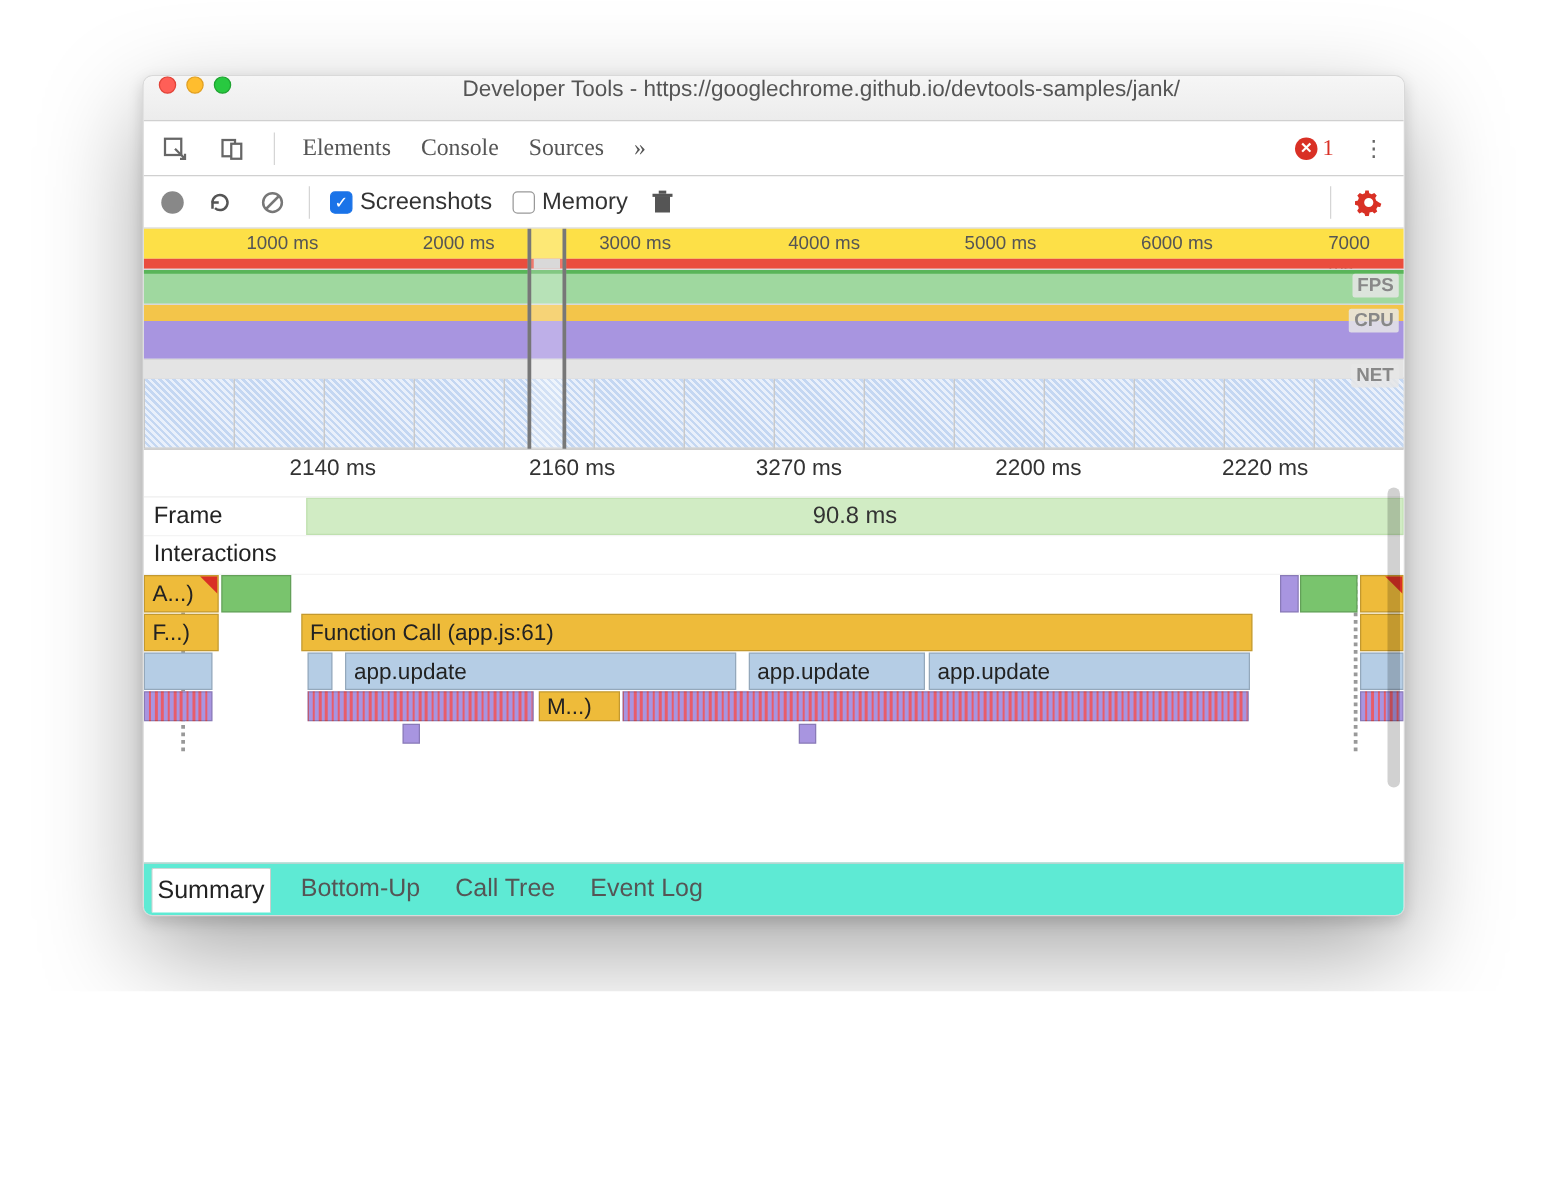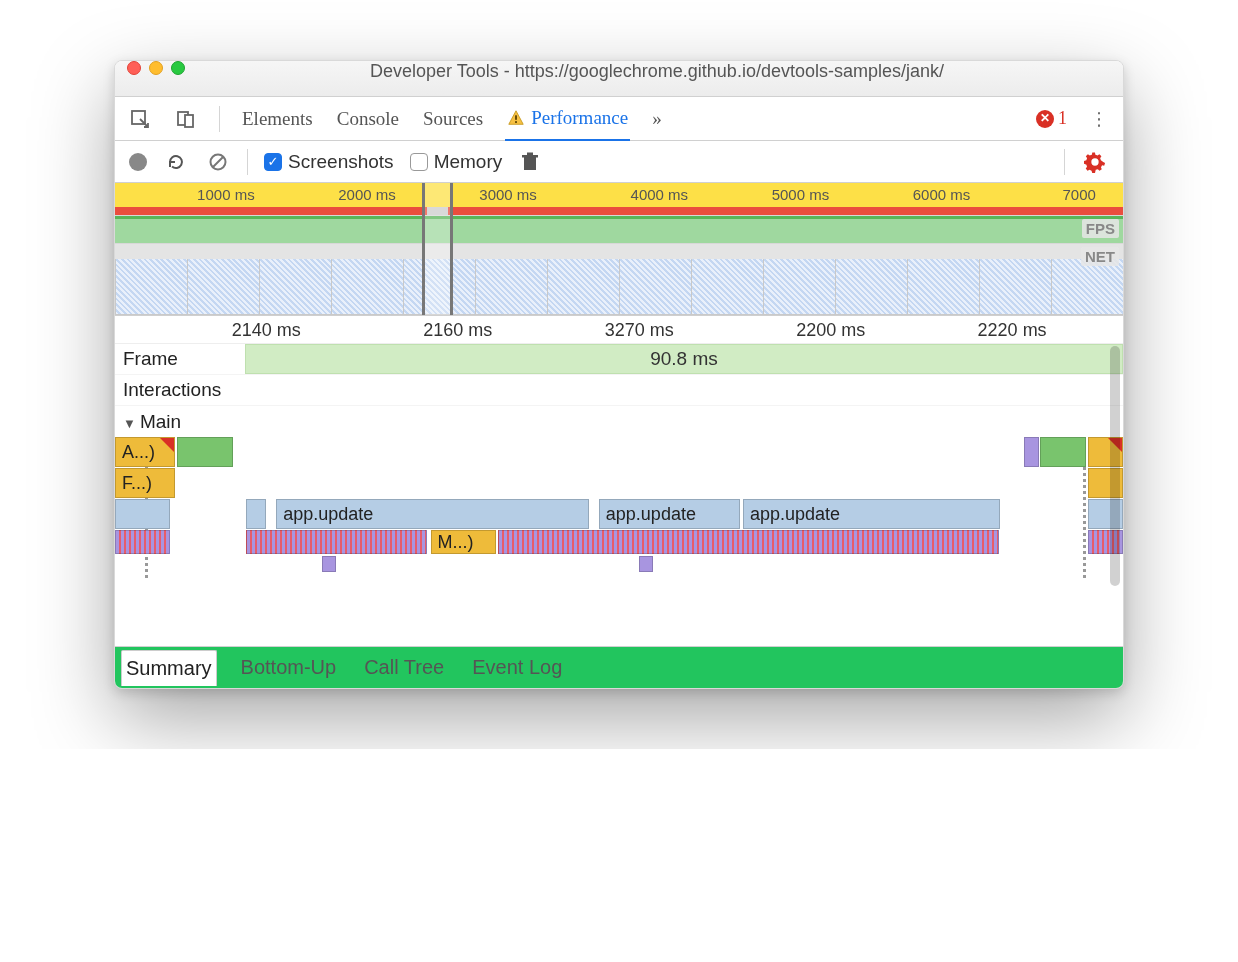--- a/index.html
+++ b/index.html
@@ -72,39 +72,39 @@
 .lane{position:relative;height:28px;border-top:1px solid #d8d8d8}
 .lane .label{position:absolute;right:4px;top:3px;font-size:15px;font-weight:600;color:#888;background:rgba(230,230,230,0.85);padding:1px 4px;border-radius:2px}
 .fps-fill{position:absolute;inset:0;background:#9fd89f;border-top:3px solid #59b559}
 .cpu-fill{position:absolute;inset:0;background:linear-gradient(#f3c54a 0 30%, #a895e0 30% 100%)}
 .net-fill{position:absolute;inset:0;background:#e4e4e4}
 .thumbs{height:56px;display:flex}
 .thumbs div{flex:1;border:1px solid #c9c9c9;margin:-1px -1px 0 0;background:repeating-linear-gradient(45deg,#e9f0fb 0 2px,#c4d7f2 2px 4px)}
 .ov-sel{position:absolute;top:0;bottom:0;border-left:3px solid #777;border-right:3px solid #777;background:rgba(255,255,255,0.25)}
 
 .flame-area{position:relative;height:330px;overflow:hidden;font-size:19px}
-.flame-ruler{height:28px;position:relative;background:#fff;border-bottom:1px solid #eee}
+.flame-ruler{height:38px;position:relative;background:#fff;border-bottom:1px solid #eee}
 .flame-ruler span{position:absolute;top:4px;transform:translateX(-50%);color:#333;font-size:18px}
 .row{display:flex;align-items:center;height:31px;border-bottom:1px solid #f4f4f4}
 .row .rlabel{width:130px;padding-left:8px;color:#222}
 .frames-bar{flex:1;height:100%;background:#d1ecc4;display:flex;align-items:center;justify-content:center;color:#333;border:1px solid #bfe0af}
 .main-tracks{position:relative}
 .track{height:31px;position:relative}
 .seg{position:absolute;top:0;height:30px;border:1px solid rgba(0,0,0,0.18);display:flex;align-items:center;padding:0 6px;color:#222;overflow:hidden;white-space:nowrap;font-size:18px}
 .yellow{background:#eebb3a}
 .green{background:#79c46d}
 .purple{background:#a895e0}
 .blue{background:#b5cde5}
 .redtri::after{content:"";position:absolute;top:0;right:0;border-top:14px solid #d93025;border-left:14px solid transparent}
 .striped{background:repeating-linear-gradient(90deg,#a895e0 0 3px,#e85c6a 3px 5px)}
 .dashed-line{position:absolute;top:0;bottom:0;border-left:3px dotted #999}
 .caret{font-size:13px;color:#555;margin-right:4px}
 .sb{position:absolute;right:3px;top:30px;bottom:60px;width:10px;background:rgba(0,0,0,0.18);border-radius:5px}
 
-.bottom-tabs{height:42px;display:flex;align-items:center;padding:18px 6px;gap:20px;font-size:20px;border-top:1px solid #d0d0d0;background:#22c55e;color:#555}
+.bottom-tabs{height:42px;display:flex;align-items:center;padding:18px 6px;gap:20px;font-size:20px;border-top:1px solid #d0d0d0;background:#5eead4;color:#555}
 .bottom-tabs .btab{padding:6px 4px;cursor:pointer}
 .bottom-tabs .btab.active{background:#fff;border:1px solid #ccc;border-bottom:none;color:#222;border-radius:2px 2px 0 0}
 </style>
 </head>
 <body>
 
 <div class="window">
 
   <div class="titlebar">
     <div class="traffic">
@@ -125,28 +125,20 @@
     <span class="icon-btn">
       <svg width="20" height="20" viewBox="0 0 20 20">
           <rect x="2" y="3" width="10" height="13" fill="none" stroke="#666" stroke-width="1.8"></rect>
           <rect x="9" y="6" width="8" height="12" fill="#fff" stroke="#666" stroke-width="1.8"></rect>
         </svg>
     </span>
     <div class="vsep"></div>
     <span class="tab">Elements</span>
     <span class="tab">Console</span>
     <span class="tab">Sources</span>
-    <span class="tab active">
-      <svg width="18" height="18" viewBox="0 0 20 20">
-          <path d="M10 2 L18 17 L2 17 Z" fill="#f6c043" stroke="#c79a1f"></path>
-          <rect x="9" y="7" width="2" height="5" fill="#5a4100"></rect>
-          <rect x="9" y="13.5" width="2" height="2" fill="#5a4100"></rect>
-        </svg>
-      <span>Performance</span>
-    </span>
     <span class="tab">»</span>
     <div class="spacer"></div>
     <span class="err-badge">
       <span class="dot">✕</span>
       <span>1</span>
     </span>
     <span class="icon-btn" style="font-size:18px">⋮</span>
   </div>
 
   <div class="toolbar">
@@ -198,20 +190,24 @@
       <span style="left:82%">6000 ms</span>
       <span style="left:96%">7000 ms</span>
     </div>
     <div class="redbar">
       <div class="gap" style="left:31%;width:2%"></div>
     </div>
     <div class="lane">
       <div class="fps-fill"></div>
       <span class="label">FPS</span>
     </div>
+    <div class="lane" style="height:44px">
+      <div class="cpu-fill"></div>
+      <span class="label">CPU</span>
+    </div>
     <div class="lane" style="height:16px">
       <div class="net-fill"></div>
       <span class="label">NET</span>
     </div>
     <div class="thumbs">
       <div></div>
         <div></div>
         <div></div>
         <div></div>
         <div></div>
@@ -237,39 +233,37 @@
       <span style="left:89%">2220 ms</span>
     </div>
 
     <div class="row">
       <div class="rlabel">Frame</div>
       <div class="frames-bar">90.8 ms</div>
     </div>
     <div class="row">
       <div class="rlabel">Interactions</div>
     </div>
-    <div class="row" style="border:none">
-      <div class="rlabel"><span class="caret">▼</span><span>Main</span></div>
-    </div>
 
     <div class="main-tracks">
 
       <div class="dashed-line" style="left:3%"></div>
       <div class="dashed-line" style="left:96%"></div>
 
       <div class="track">
         <div class="seg yellow redtri" style="left:0;width:6%">A...)</div>
         <div class="seg green" style="left:6.2%;width:5.5%"></div>
         <div class="seg purple" style="left:90.2%;width:1.5%"></div>
         <div class="seg green" style="left:91.8%;width:4.5%"></div>
         <div class="seg yellow redtri" style="left:96.5%;width:3.5%"></div>
       </div>
 
       <div class="track">
         <div class="seg yellow" style="left:0;width:6%">F...)</div>
+        <div class="seg yellow" style="left:12.5%;width:75.5%">Function Call (app.js:61)</div>
         <div class="seg yellow" style="left:96.5%;width:3.5%"></div>
       </div>
 
       <div class="track">
         <div class="seg blue" style="left:0;width:5.5%"></div>
         <div class="seg blue" style="left:13%;width:2%"></div>
         <div class="seg blue" style="left:16%;width:31%">app.update</div>
         <div class="seg blue" style="left:48%;width:14%">app.update</div>
         <div class="seg blue" style="left:62.3%;width:25.5%">app.update</div>
         <div class="seg blue" style="left:96.5%;width:3.5%"></div>

